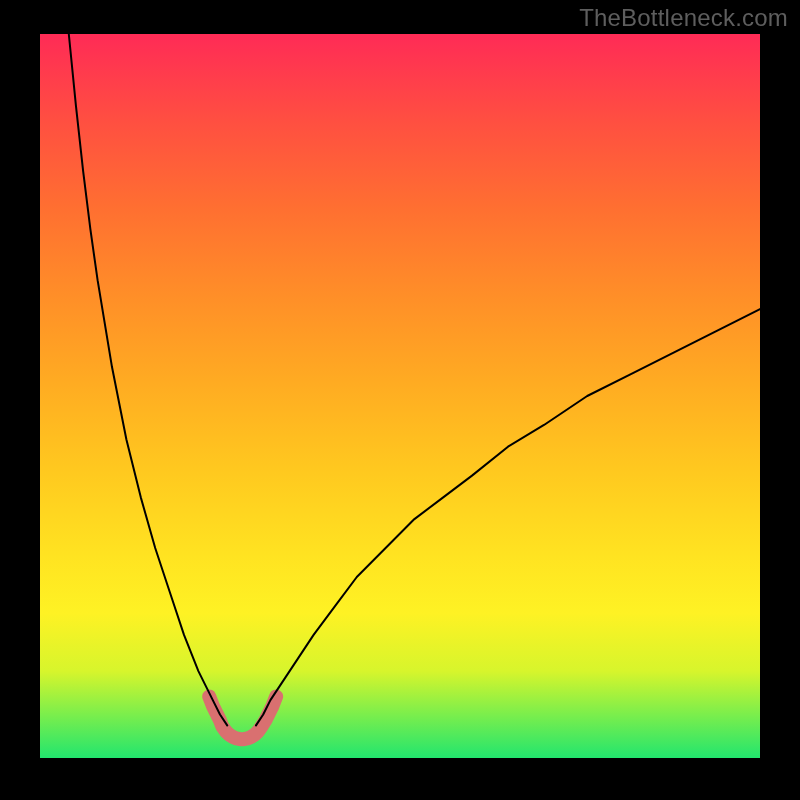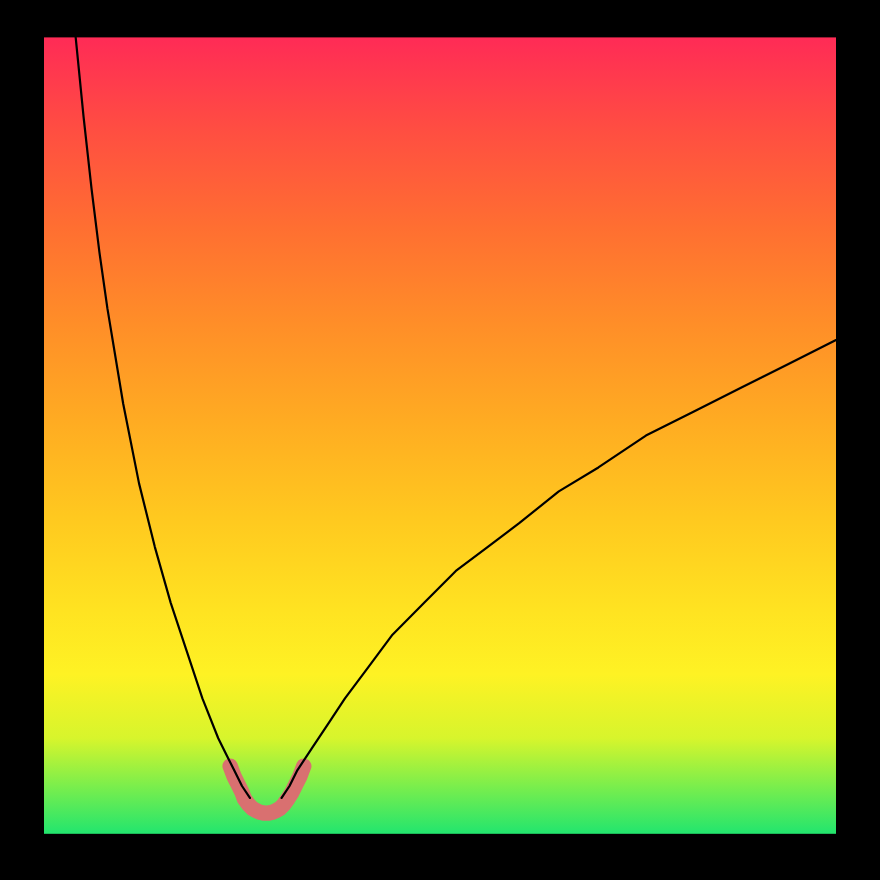--- a/index.html
+++ b/index.html
@@ -53,20 +53,21 @@
     top: 0;
     width: 720px;
     height: 724px;
     overflow: visible;
   }
 </style>
 </head>
 <body>
 
 <div class="container">
+  <div class="watermark">TheBottleneck.com</div>
 
   <div class="plot">
     <svg viewBox="0 0 720 724" preserveAspectRatio="none">
       <g id="series-group">
           <path d="M169.20 662.46 L172.80 671.87 L176.40 679.11 L180.00 686.35 L182.16 692.14 L185.76 697.21 L189.36 700.83 L192.96 703.00 L196.56 704.45 L200.16 705.18 L203.76 705.18 L207.36 704.45 L210.96 703.00 L214.56 700.83 L218.16 697.21 L221.76 692.14 L225.36 686.35 L228.96 679.11 L232.56 671.87 L236.16 662.46" fill="none" stroke="#d97070" stroke-width="14" stroke-linecap="round" stroke-linejoin="round"></path>
           <path d="M28.80 0.00 L36.00 72.40 L43.20 137.56 L50.40 195.48 L57.60 246.16 L72.00 333.04 L86.40 405.44 L100.80 463.36 L115.20 514.04 L129.60 557.48 L144.00 600.92 L158.40 637.12 L165.60 651.60 L172.80 666.08 L180.00 680.56 L187.20 691.42" fill="none" stroke="#000000" stroke-width="2" stroke-linecap="round" stroke-linejoin="round"></path>
           <path d="M216.00 691.42 L223.20 680.56 L230.40 666.08 L244.80 644.36 L259.20 622.64 L273.60 600.92 L295.20 571.96 L316.80 543.00 L345.60 514.04 L374.40 485.08 L403.20 463.36 L432.00 441.64 L468.00 412.68 L504.00 390.96 L547.20 362.00 L590.40 340.28 L633.60 318.56 L676.80 296.84 L720.00 275.12" fill="none" stroke="#000000" stroke-width="2" stroke-linecap="round" stroke-linejoin="round"></path>
         </g>
     </svg>
   </div>

